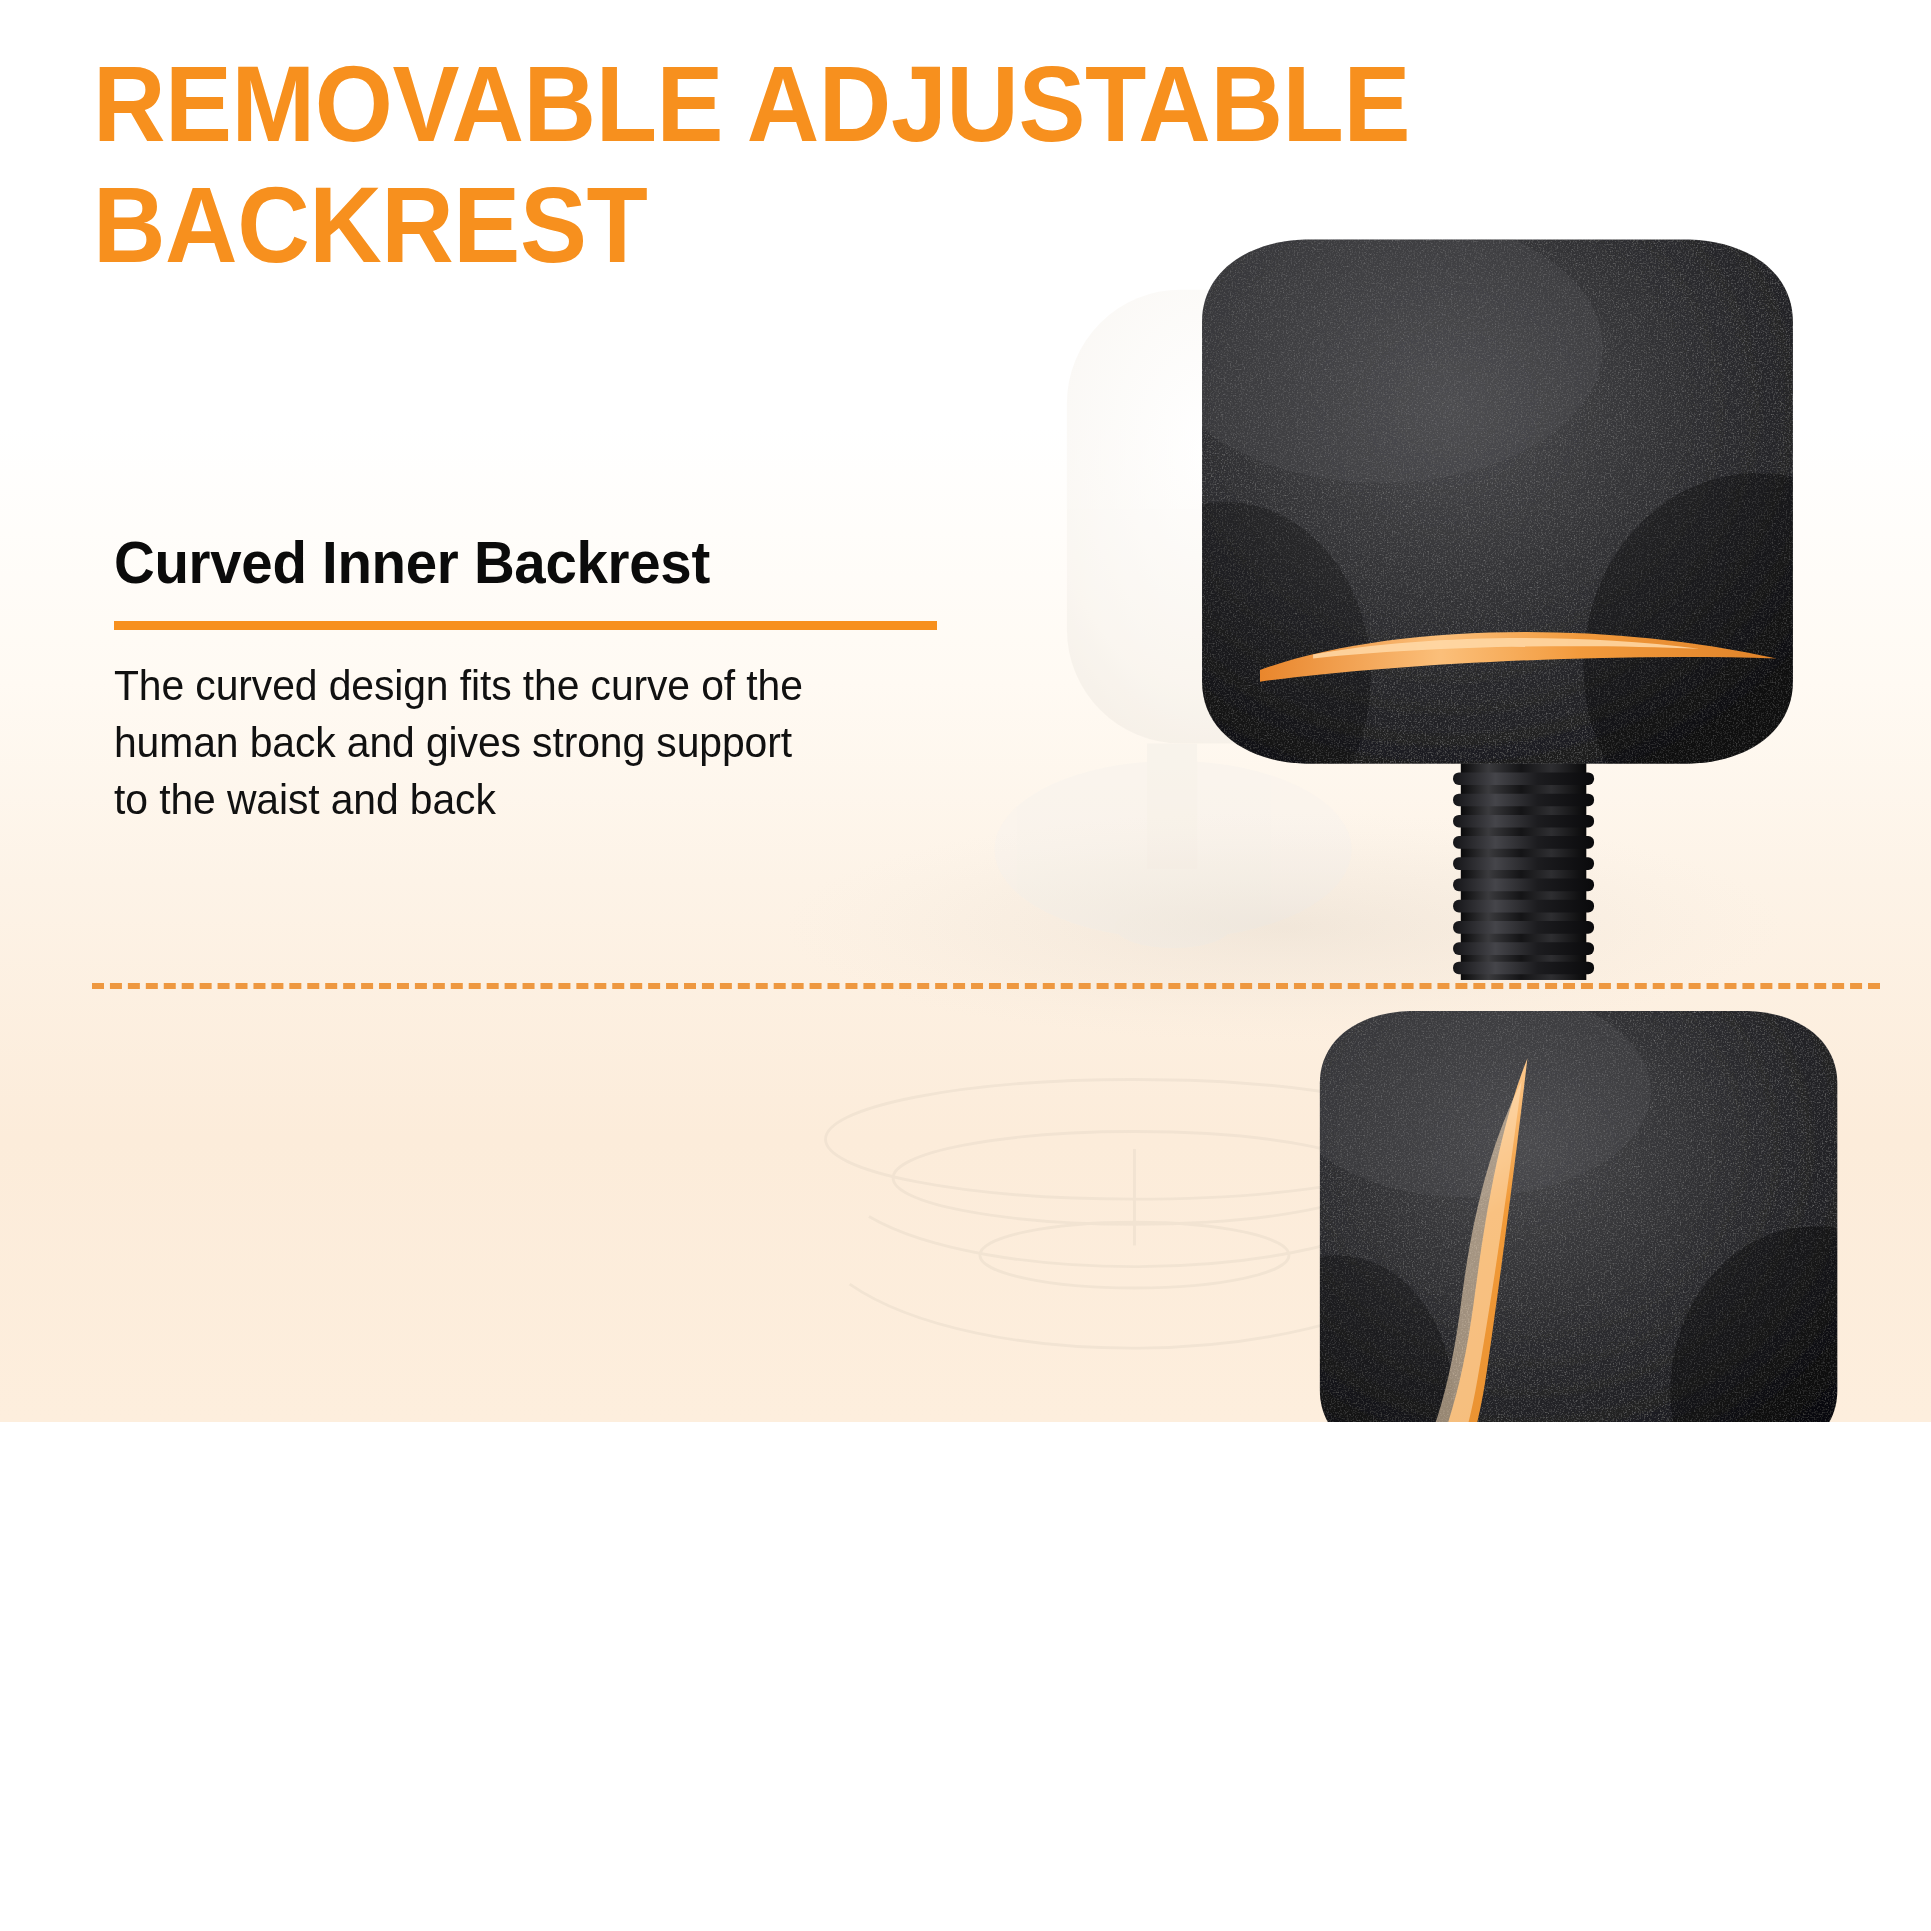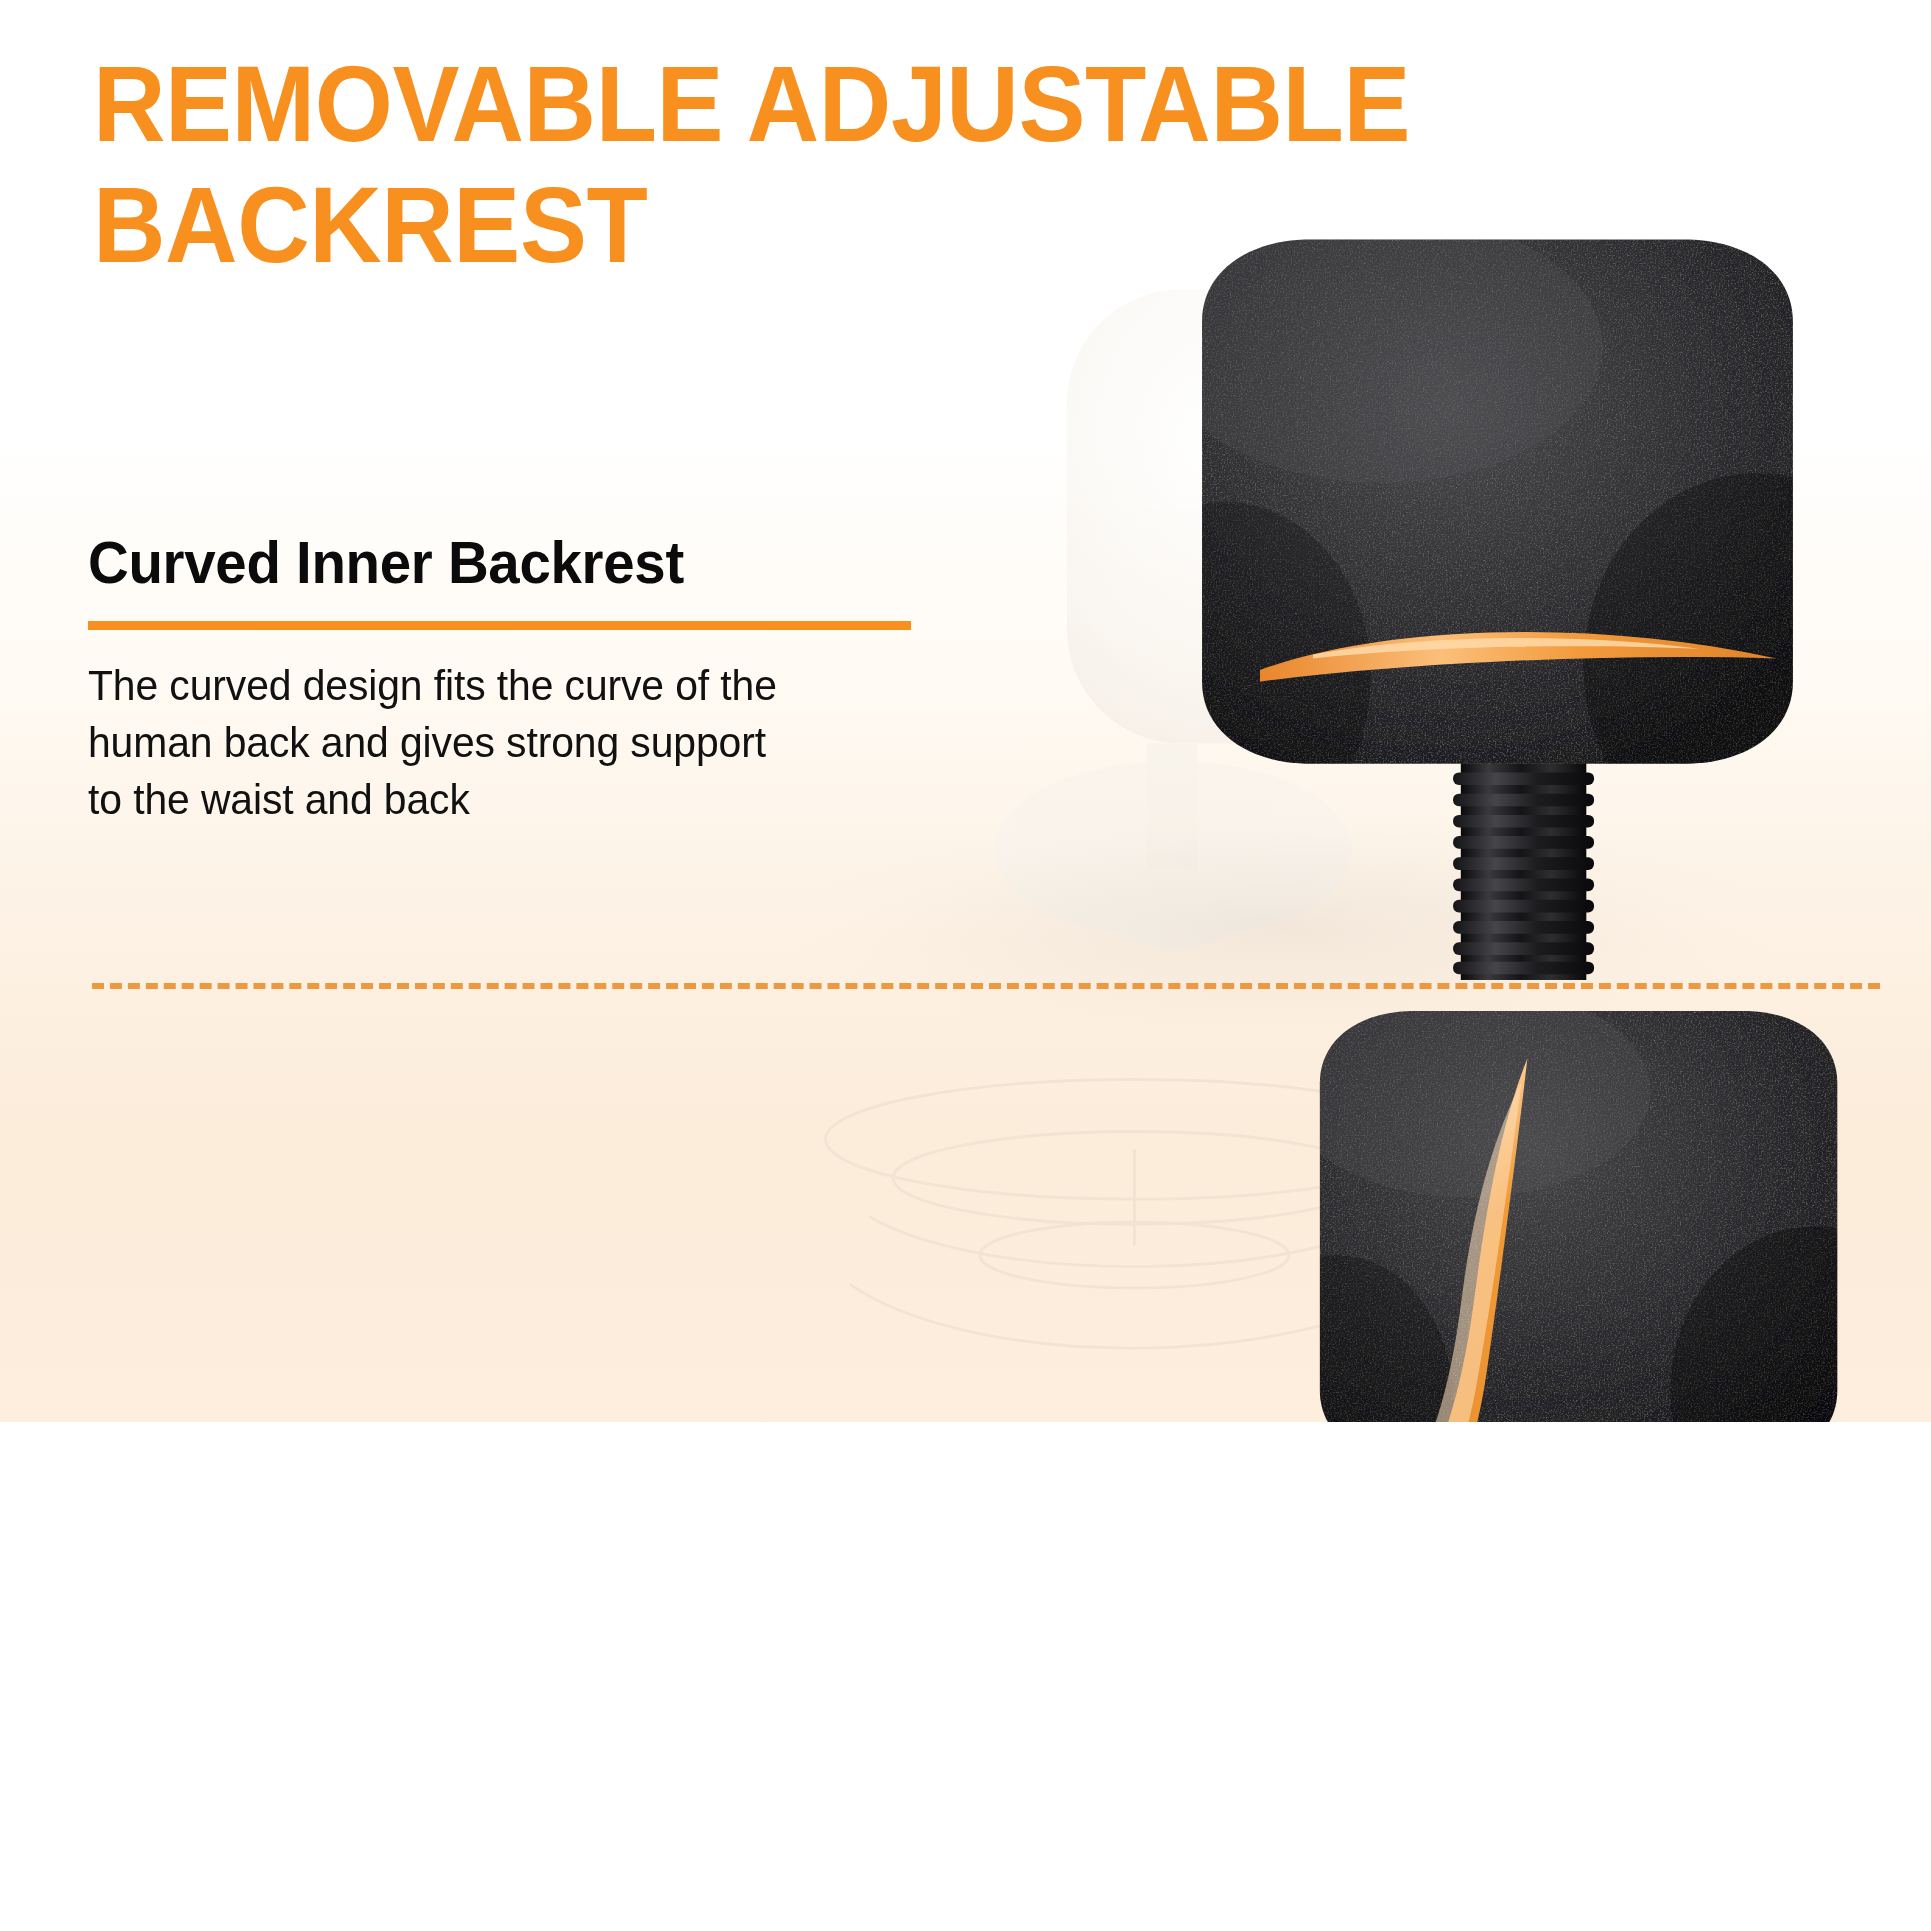--- a/index.html
+++ b/index.html
@@ -41,21 +41,21 @@
     line-height: 1.12;
     letter-spacing: -0.5px;
     transform: scaleX(0.93);
     transform-origin: left top;
     white-space: pre-line;
   }
 
   
   .block {
     position: absolute;
-    left: 88px;
+    left: 114px;
     width: 850px;
     z-index: 6;
   }
   .block-1 { top: 529px; }
   .block-2 { top: 1218px; }
 
   .block h2 {
     margin: 0;
     color: #0b0b0b;
     font-family: "Liberation Sans Narrow", "Liberation Sans", sans-serif;

